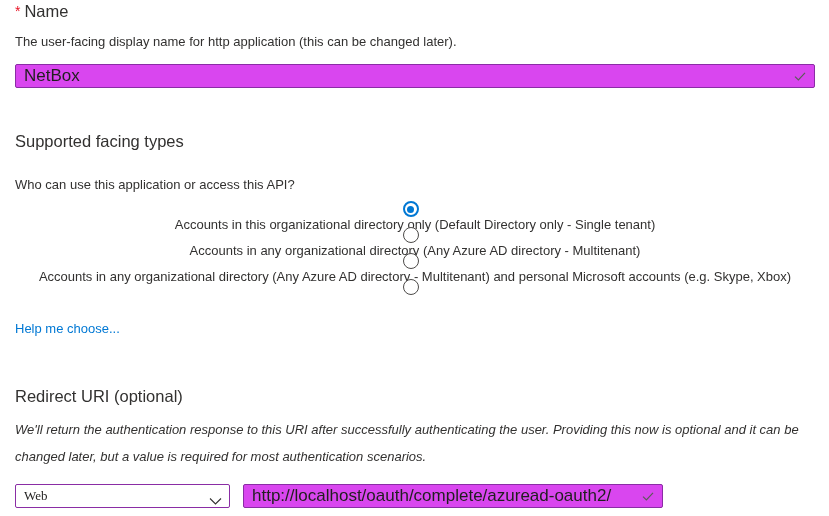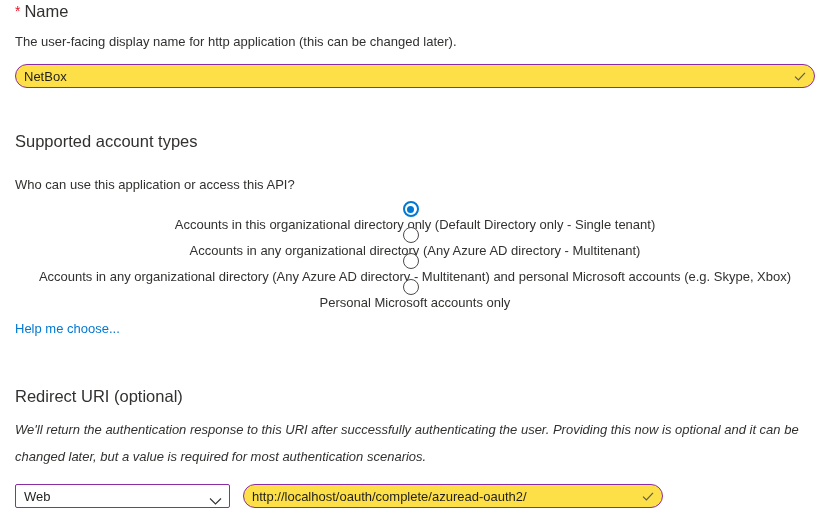--- a/index.html
+++ b/index.html
@@ -38,27 +38,27 @@
   
   .field-wrap {
     position: relative;
     height: 24px;
   }
   .field-wrap.name-field { margin-top: 13px; width: 800px; }
   .text-field {
     width: 100%;
     height: 24px;
     border: 1px solid #8a2da5;
-    border-radius: 12px;
+    border-radius: 2px;
     padding: 0 28px 0 8px;
     font-family: "Liberation Sans", sans-serif;
-    font-size: 13px;
+    font-size: 17px;
     color: #201f1e;
     outline: none;
-    background: #fde047;
+    background: #d946ef;
   }
   .valid-check {
     position: absolute;
     right: 7px;
     top: 4px;
     pointer-events: none;
   }
   
   .account-section { margin-top: 43px; }
   .question-text { margin-top: 24px; }
@@ -104,20 +104,21 @@
   .redirect-desc { width: 800px; margin-top: 9px; line-height: 27px; font-style: italic; }
   .controls-row {
     margin-top: 14px;
     display: flex;
     gap: 13px;
   }
   .select-wrap {
     position: relative;
     width: 215px;
     height: 33px;
+    font-family: Liberation Serif, serif;
   }
   .select-box {
     width: 100%;
     height: 24px;
     border: 1px solid #8a2da5;
     border-radius: 2px;
     background: #ffffff;
     display: flex;
     align-items: center;
     padding: 0 26px 0 8px;
@@ -145,38 +146,37 @@
       <input class="text-field" type="text" value="NetBox" style="">
       <span class="valid-check">
         <svg width="16" height="16" viewBox="0 0 16 16">
           <path d="M3 8.6 L6.4 12 L13 4.8" fill="none" stroke="#5c5b5a" stroke-width="1.2"></path>
         </svg>
       </span>
     </div>
   </div>
 
   <div class="account-section">
-    <h2 class="section-title">Supported account types</h2>
+    <h2 class="section-title">Supported facing types</h2>
     <p class="desc-text question-text">Who can use this application or access this API?</p>
     <div class="radio-group" id="radio-group">
         <label class="radio-row">
           <span class="radio-outer selected"></span>
           <span class="radio-label">Accounts in this organizational directory only (Default Directory only - Single tenant)</span>
         </label>
         <label class="radio-row">
           <span class="radio-outer"></span>
           <span class="radio-label">Accounts in any organizational directory (Any Azure AD directory - Multitenant)</span>
         </label>
         <label class="radio-row">
           <span class="radio-outer"></span>
           <span class="radio-label">Accounts in any organizational directory (Any Azure AD directory - Multitenant) and personal Microsoft accounts (e.g. Skype, Xbox)</span>
         </label>
         <label class="radio-row">
           <span class="radio-outer"></span>
-          <span class="radio-label">Personal Microsoft accounts only</span>
         </label>
       </div>
     <a class="help-link" href="#">Help me choose...</a>
   </div>
 
   <div class="redirect-section">
     <h2 class="section-title">Redirect URI (optional)</h2>
     <p class="desc-text redirect-desc">We'll return the authentication response to this URI after successfully authenticating the user. Providing this now is optional and it can be changed later, but a value is required for most authentication scenarios.</p>
     <div class="controls-row">
       <div class="select-wrap">

